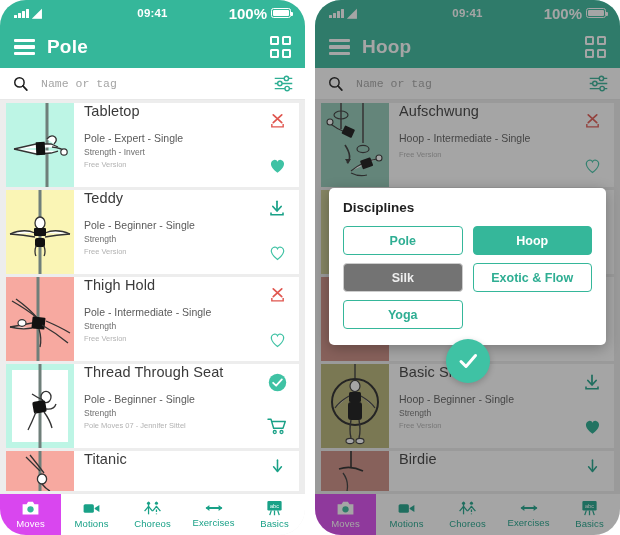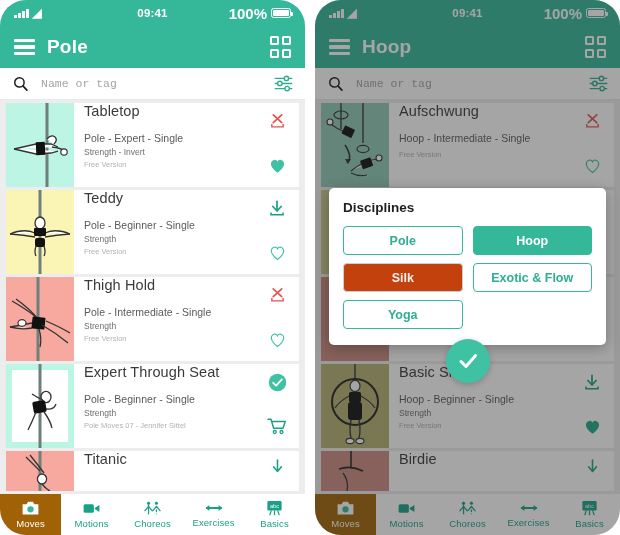--- a/index.html
+++ b/index.html
@@ -100,39 +100,39 @@
 
   
   .bottomnav {
     height: 42px; flex: 0 0 42px; background: #fff;
     display: flex; border-top: 1px solid #ececec;
   }
   .nav-item {
     flex: 1; display: flex; flex-direction: column; align-items: center;
     justify-content: center; gap: 2px; cursor: pointer; color: #19a187;
   }
-  .nav-item.active { background: #a16207; color: #fff; }
+  .nav-item.active { background: #d946ef; color: #fff; }
   .nav-label { font-size: 9.5px; letter-spacing: .1px; }
 
   
   .dimmer { position: absolute; inset: 0; background: rgba(40,40,40,0.42); z-index: 20; }
   .modal {
     position: absolute; z-index: 30; left: 14px; right: 14px; top: 188px;
     background: #fff; border-radius: 5px; padding: 12px 14px 16px 14px;
     box-shadow: 0 3px 14px rgba(0,0,0,.28);
   }
   .modal-title { font-size: 13.5px; font-weight: bold; color: #1f1f1f; margin-bottom: 11px; }
   .chip-grid { display: grid; grid-template-columns: 1fr 1fr; gap: 8px 10px; }
   .chip {
     height: 29px; border-radius: 4px; display: flex; align-items: center;
     justify-content: center; font-size: 12.5px; font-weight: bold;
     border: 1.6px solid #35b79a; color: #2fae93; background: #fff; cursor: pointer;
   }
   .chip.selected { background: #35b79a; color: #fff; border-color: #35b79a; }
-  .chip.disabled { background: #c2410c; border-color: #cdcdcd; color: #efefef; cursor: default; }
+  .chip.disabled { background: #737373; border-color: #cdcdcd; color: #efefef; cursor: default; }
   .fab {
     position: absolute; z-index: 31; width: 44px; height: 44px; border-radius: 50%;
     background: #3fc2a4; left: 50%; transform: translateX(-50%); top: 339px;
     display: flex; align-items: center; justify-content: center; cursor: pointer;
     box-shadow: 0 2px 6px rgba(0,0,0,.2);
   }
 </style>
 </head>
 <body>
 
@@ -306,21 +306,21 @@
             <line x1="34" y1="0" x2="34" y2="84" stroke="#6f7f7a" stroke-width="3"></line>
             <ellipse cx="40" cy="33" rx="5" ry="5.6" fill="#fff" stroke="#333" stroke-width="1.3"></ellipse>
             <path d="M26 30 Q32 34 37 36" fill="none" stroke="#333" stroke-width="1.3"></path>
             <rect x="27" y="37" width="13" height="12" fill="#111" rx="2" transform="rotate(-10 33 43)"></rect>
             <path d="M30 48 Q26 58 22 66" fill="none" stroke="#333" stroke-width="1.3"></path>
             <path d="M38 48 Q44 56 46 64" fill="none" stroke="#333" stroke-width="1.3"></path>
             <path d="M40 45 Q48 46 50 40" fill="none" stroke="#333" stroke-width="1.3"></path>
           </svg>
         </div>
         <div class="card-body">
-          <div class="card-title">Expert Through Seat</div>
+          <div class="card-title">Thread Through Seat</div>
           <div class="card-sub1">Pole - Beginner - Single</div>
           <div class="card-sub2">Strength</div>
           <div class="card-sub3">Pole Moves 07 - Jennifer Sittel</div>
         </div>
         <div class="card-actions">
           <span class="act">
             <svg width="19" height="19" viewBox="0 0 24 24">
               <circle cx="12" cy="12" r="11" fill="#3fc2a4"></circle>
               <path d="M6.5 12.4 L10.3 16 L17.5 8.2" fill="none" stroke="#fff" stroke-width="2.3" stroke-linecap="round" stroke-linejoin="round"></path>
             </svg>

